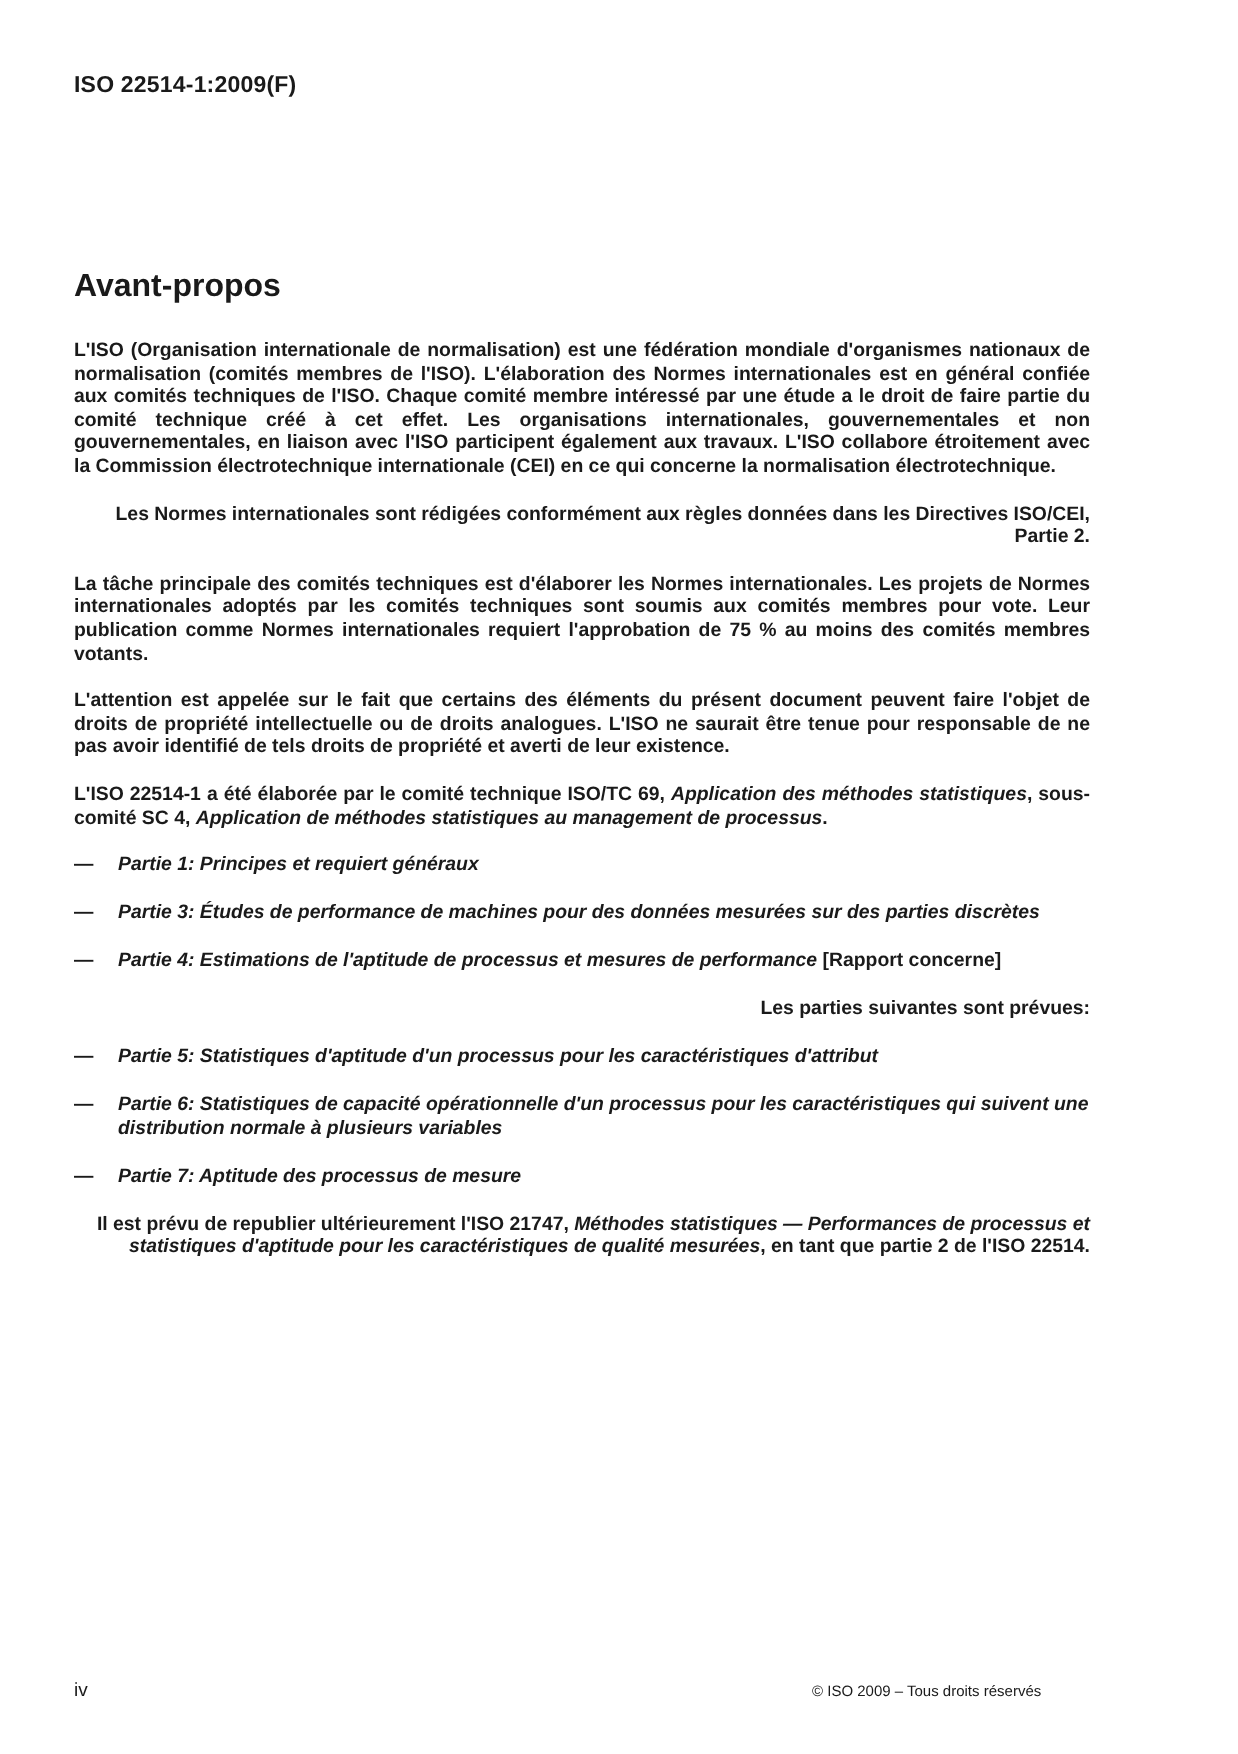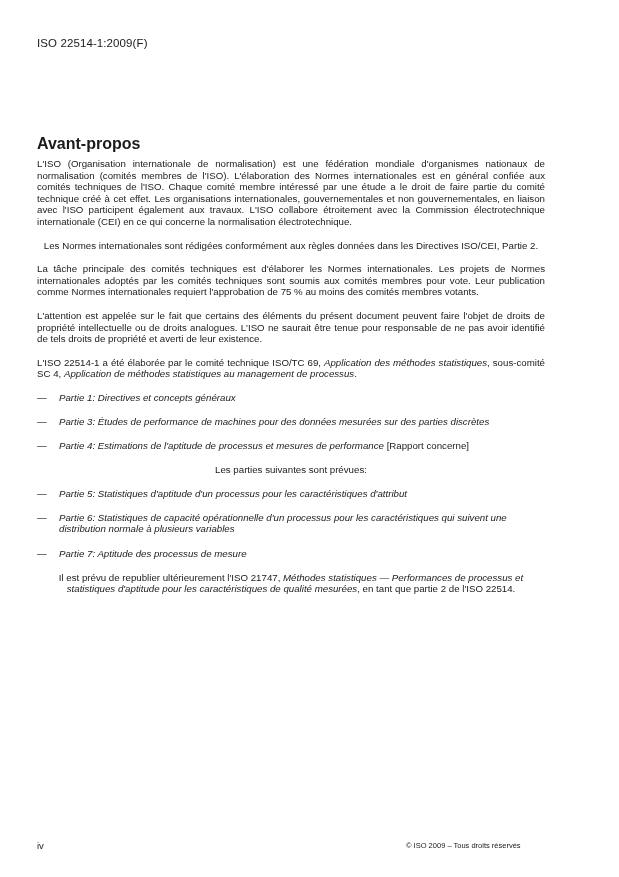--- a/index.html
+++ b/index.html
@@ -1,22 +1,22 @@
 <!DOCTYPE html>
 <html><head>
 <meta charset="utf-8">
 <style>
   html, body { margin: 0; padding: 0; background: #ffffff; }
   body { width: 619px; height: 877px; position: relative; overflow: hidden;
          font-family: "Liberation Sans", sans-serif; color: #1a1a1a; }
-  .header { position: absolute; left: 37px; top: 37px; font-size: 11.5px; font-weight: normal; letter-spacing: 0.1px; }
+  .header { position: absolute; left: 37px; top: 37px; font-size: 11.5px; font-weight: bold; letter-spacing: 0.1px; }
   .title { position: absolute; left: 37px; top: 135px; font-size: 16px; font-weight: bold; margin: 0; }
-  .content { position: absolute; left: 37px; top: 158px; width: 508px; font-size: 9.7px; line-height: 11.6px; }
+  .content { position: absolute; left: 37px; top: 170px; width: 508px; font-size: 9.7px; line-height: 11.6px; font-weight: bold; }
   .content p { margin: 0 0 12px 0; text-align: justify; }
-  .content p.left { text-align: center; }
+  .content p.left { text-align: right; }
   .item { display: flex; margin: 0 0 12.5px 0; }
   .dash { width: 22px; flex: 0 0 22px; }
   .item-text { flex: 1; }
   em { font-style: italic; }
   .footer-left { position: absolute; left: 37px; top: 840px; font-size: 9.5px; }
   .footer-right { position: absolute; left: 406px; top: 841px; font-size: 7.5px; }
 </style>
 </head>
 <body>
 
@@ -26,21 +26,21 @@
 
 <div class="content">
   <p>L'ISO (Organisation internationale de normalisation) est une fédération mondiale d'organismes nationaux de normalisation (comités membres de l'ISO). L'élaboration des Normes internationales est en général confiée aux comités techniques de l'ISO. Chaque comité membre intéressé par une étude a le droit de faire partie du comité technique créé à cet effet. Les organisations internationales, gouvernementales et non gouvernementales, en liaison avec l'ISO participent également aux travaux. L'ISO collabore étroitement avec la Commission électrotechnique internationale (CEI) en ce qui concerne la normalisation électrotechnique.</p>
   <p class="left">Les Normes internationales sont rédigées conformément aux règles données dans les Directives ISO/CEI, Partie 2.</p>
   <p>La tâche principale des comités techniques est d'élaborer les Normes internationales. Les projets de Normes internationales adoptés par les comités techniques sont soumis aux comités membres pour vote. Leur publication comme Normes internationales requiert l'approbation de 75 % au moins des comités membres votants.</p>
   <p>L'attention est appelée sur le fait que certains des éléments du présent document peuvent faire l'objet de droits de propriété intellectuelle ou de droits analogues. L'ISO ne saurait être tenue pour responsable de ne pas avoir identifié de tels droits de propriété et averti de leur existence.</p>
   <p><span>L'ISO 22514-1 a été élaborée par le comité technique ISO/TC 69, </span><em>Application des méthodes statistiques</em><span>, sous-comité SC 4, </span><em>Application de méthodes statistiques au management de processus</em><span>.</span></p>
 
   <div class="item">
     <span class="dash">—</span>
-    <span class="item-text"><em>Partie 1: Directives et concepts généraux</em><span></span></span>
+    <span class="item-text"><em>Partie 1: Principes et requiert généraux</em><span></span></span>
   </div>
   <div class="item">
     <span class="dash">—</span>
     <span class="item-text"><em>Partie 3: Études de performance de machines pour des données mesurées sur des parties discrètes</em><span></span></span>
   </div>
   <div class="item">
     <span class="dash">—</span>
     <span class="item-text"><em>Partie 4: Estimations de l'aptitude de processus et mesures de performance</em><span> [Rapport concerne]</span></span>
   </div>
 

